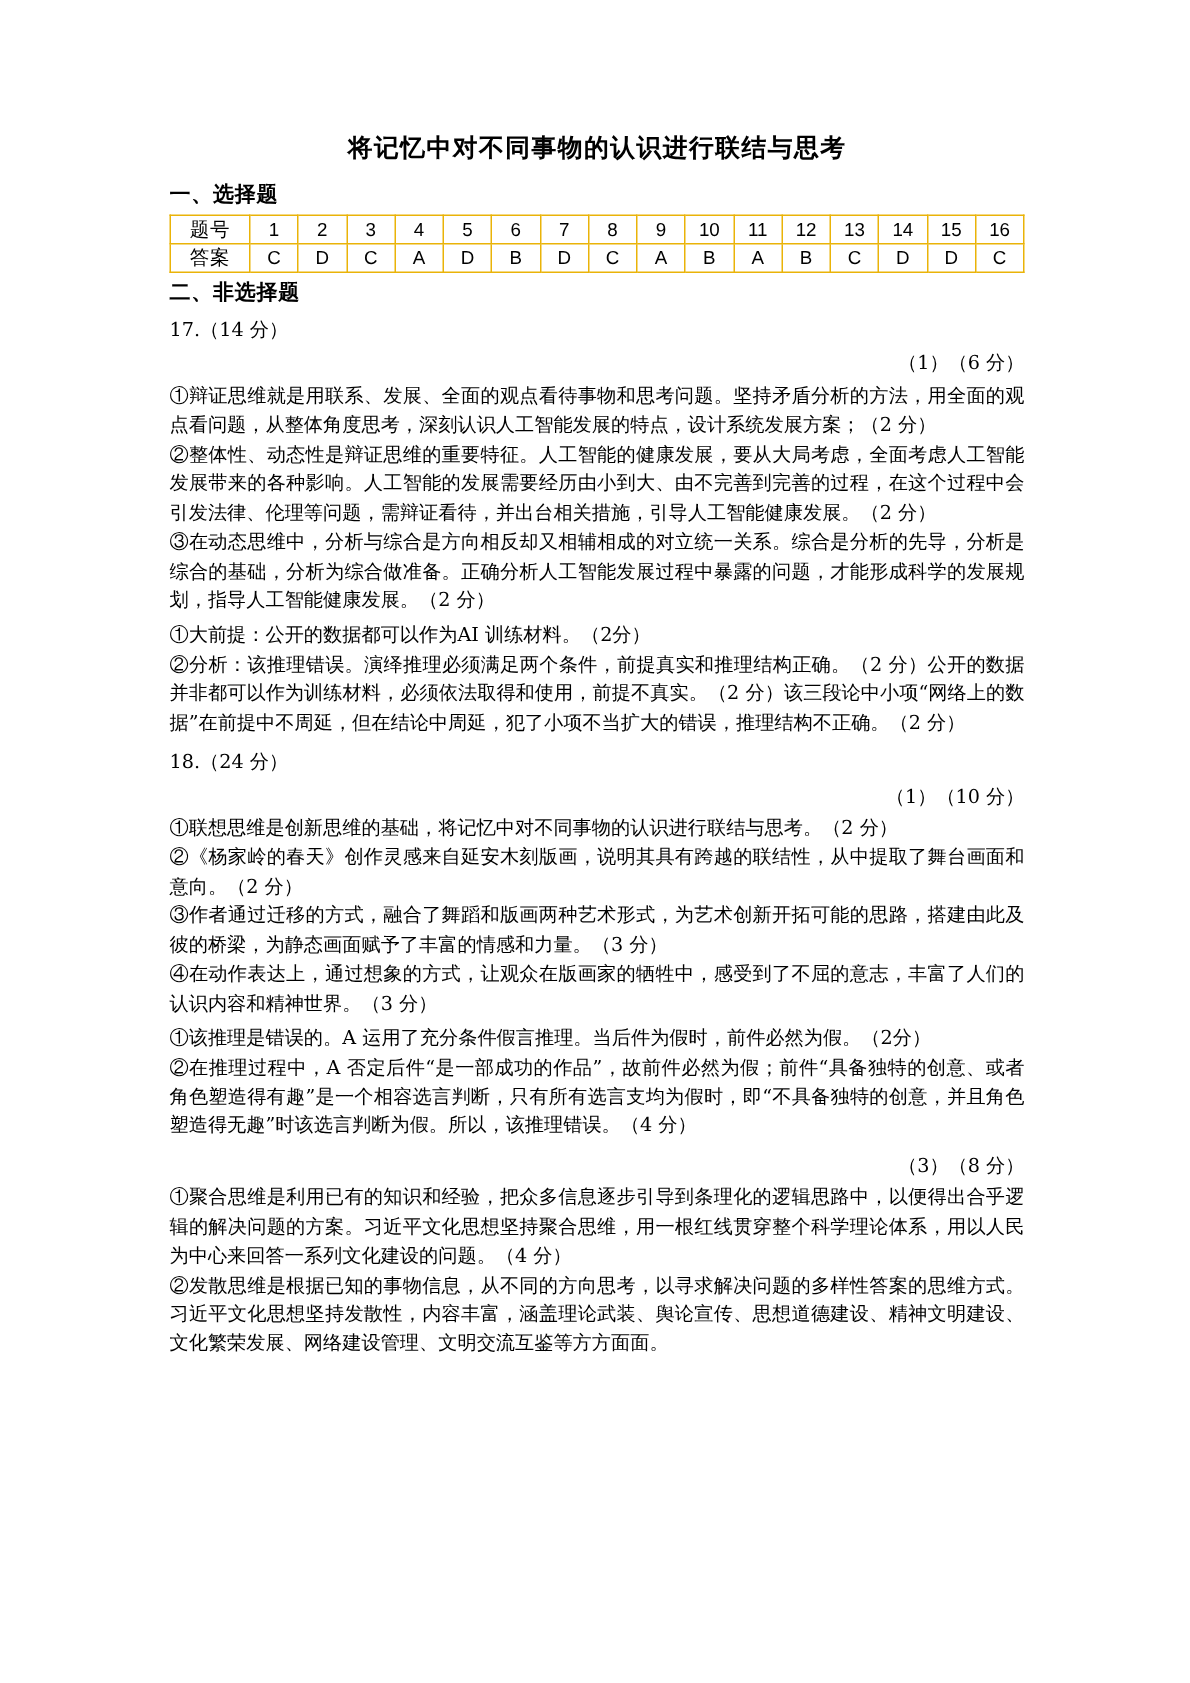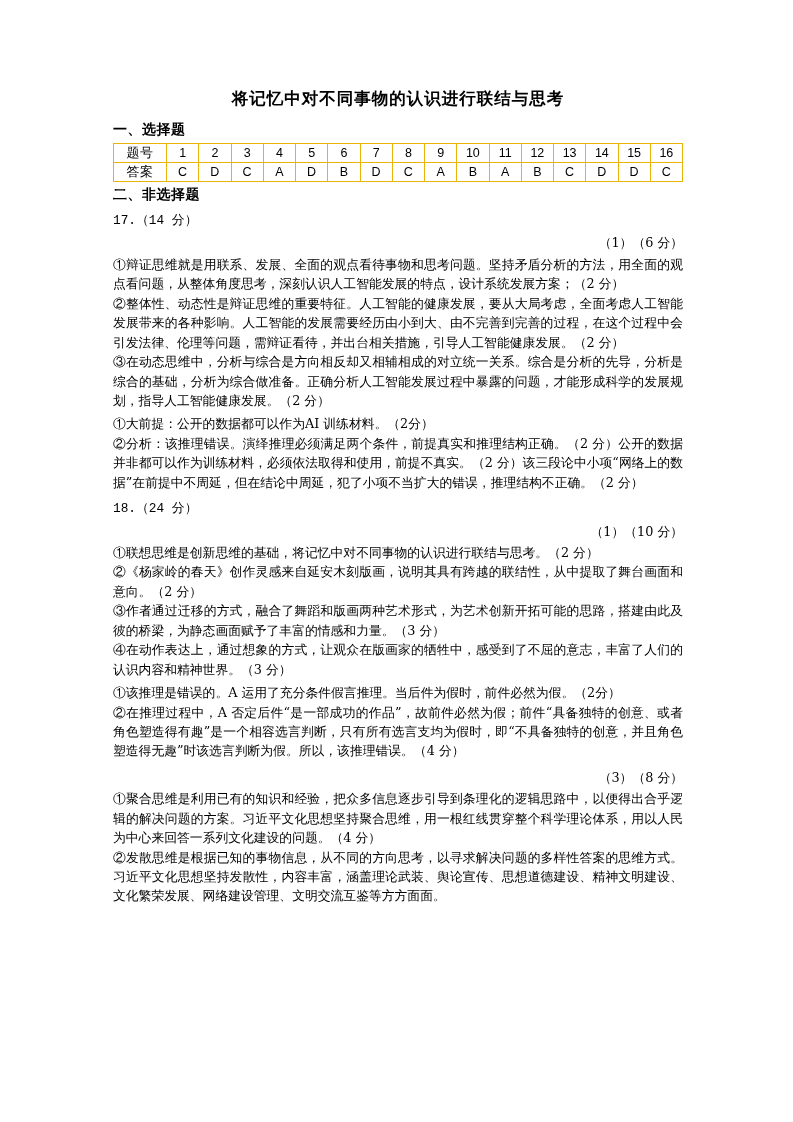--- a/index.html
+++ b/index.html
@@ -73,21 +73,20 @@
     font-size: 12.8px;
     line-height: 1.52;
     margin: 0;
     text-align: justify;
     text-justify: inter-ideograph;
   }
   p.qnum {
     font-size: 12.8px;
     line-height: 1.52;
     margin: 7px 0 2px 0;
-    font-family: Liberation Mono, monospace;
   }
   p.subq {
     font-size: 12.8px;
     line-height: 1.52;
     margin: 3px 0 2px 0;
     padding-left: 12px;
     text-align: right;
   }
   .gap-sm { height: 4px; }
 </style>

